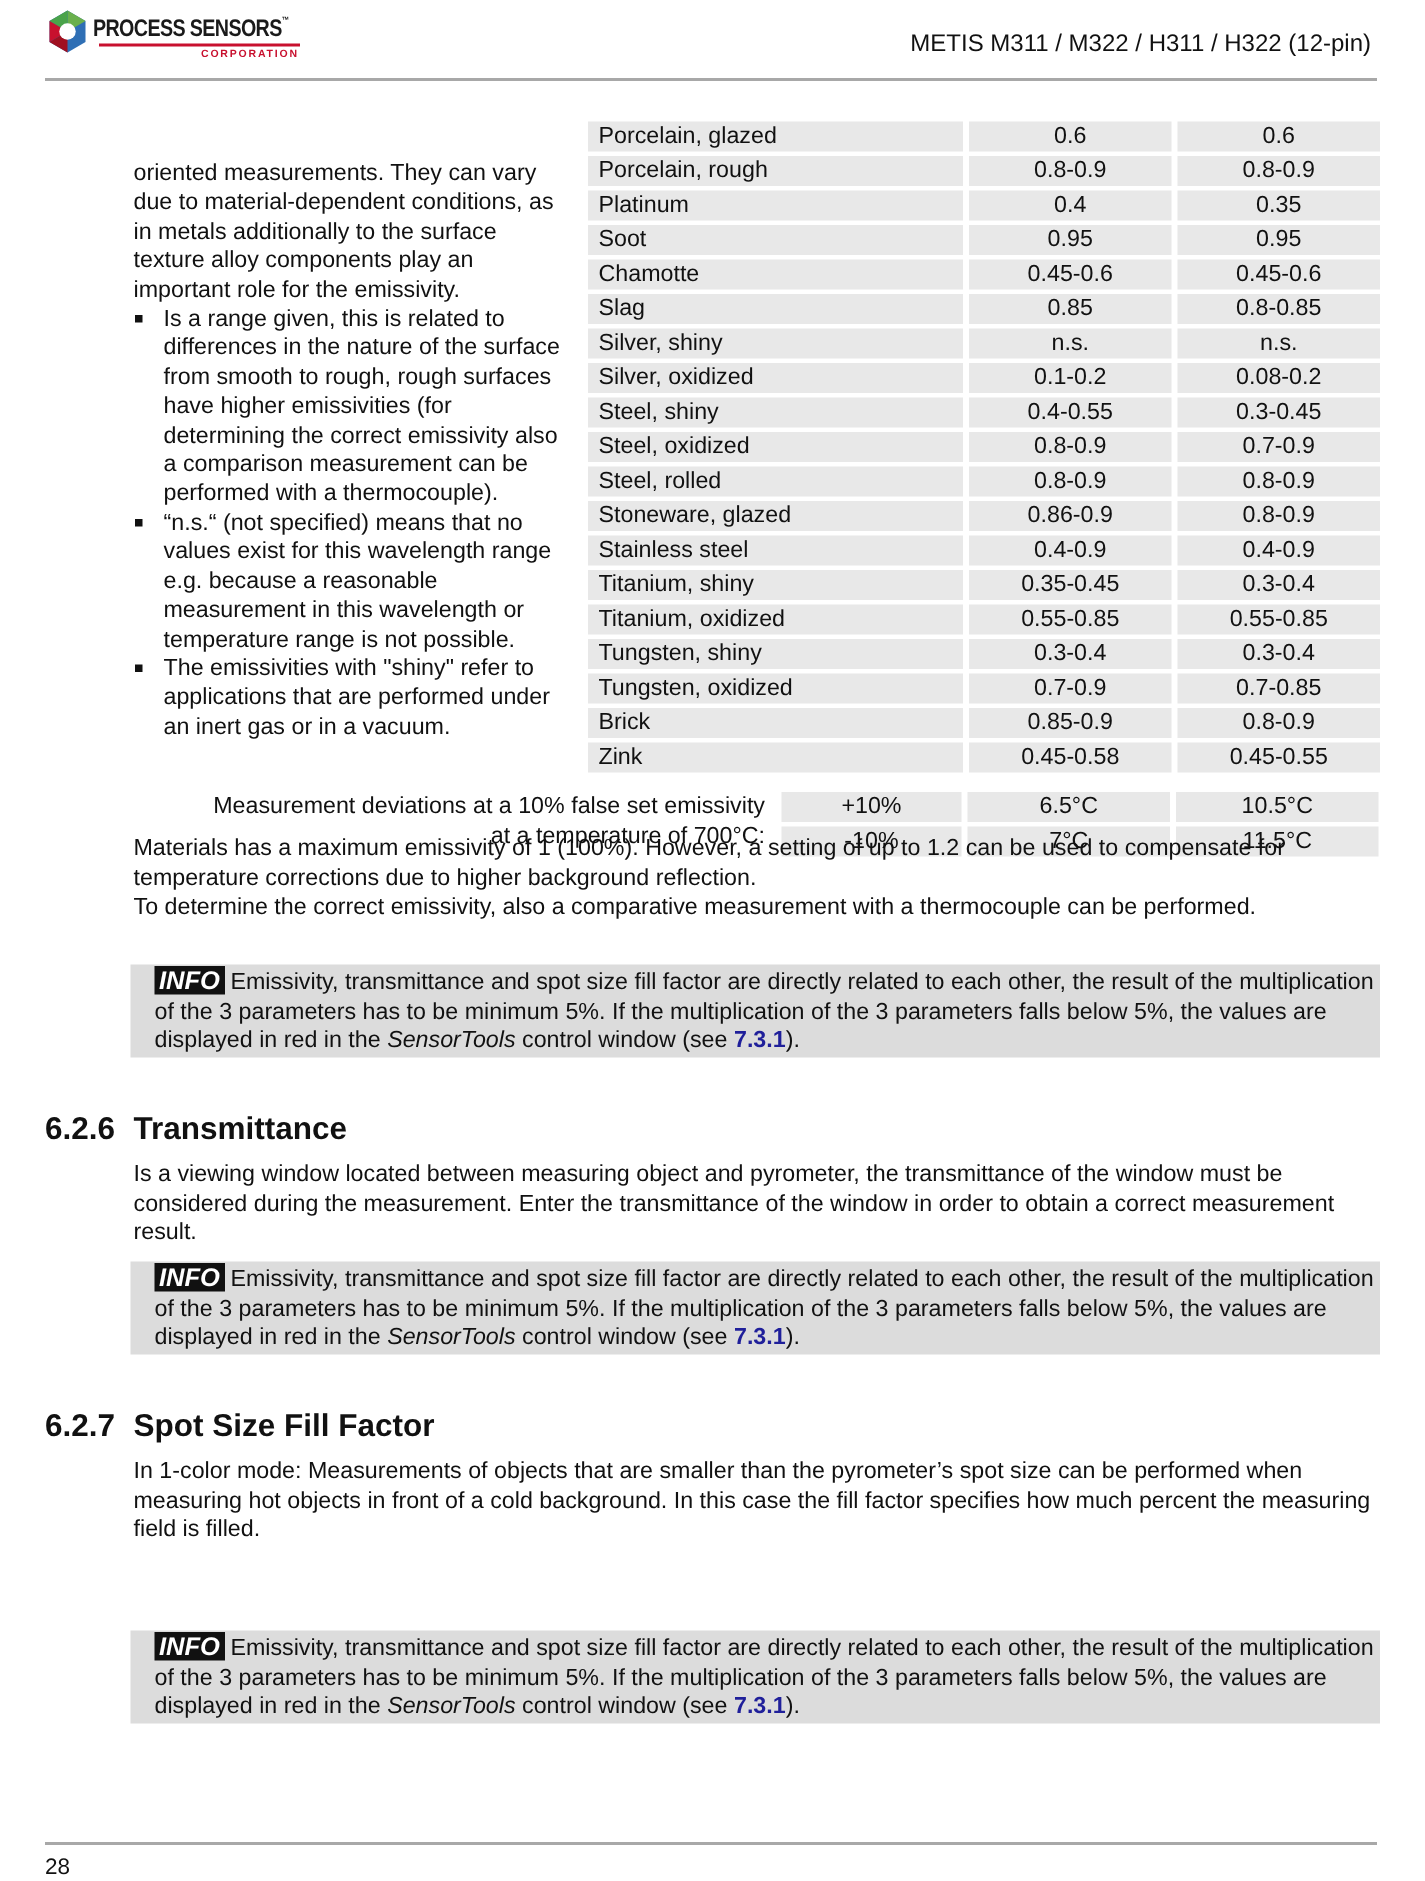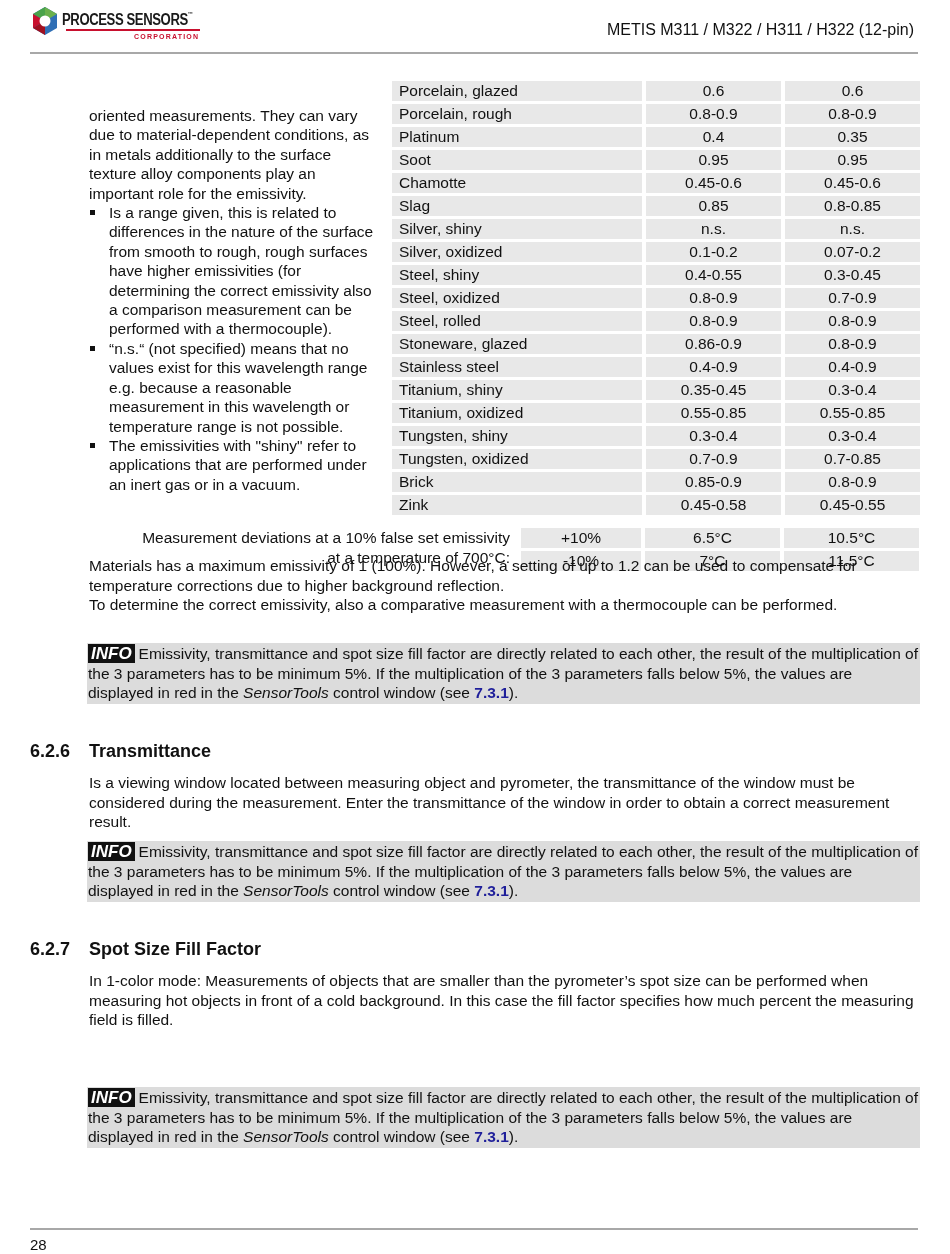--- a/index.html
+++ b/index.html
@@ -35,25 +35,25 @@
   .dev-label { right:440px; top:528px; text-align:right; font-size:15.5px; line-height:20px; }
   .dev-table { left:517px; top:525px; }
   table.dev { border-collapse:separate; border-spacing:4px 3px; font-size:15.5px; }
   table.dev td { background:#e8e8e8; height:20px; line-height:20px; text-align:center; padding:0; }
   table.dev td.p { width:120px; }
   table.dev td.v { width:135px; }
 
   .para { left:89px; width:830px; font-size:15.5px; line-height:19.5px; }
   .para p { margin:0; }
   .info { left:87px; width:833px; background:#dcdcdc; font-size:15.5px; line-height:19.5px;
-          padding:1px 0 1px 1px; box-sizing:border-box; }
+          padding:1px 0 1px 16px; box-sizing:border-box; }
   .info-badge { background:#111; color:#fff; font-weight:bold; font-style:italic; font-size:17px;
                 padding:0 3px; margin-right:4px; display:inline-block; line-height:19px; }
   .link { color:#1f1f9a; font-weight:bold; }
-  .heading { left:30px; font-size:18px; font-weight:bold; }
+  .heading { left:30px; font-size:21px; font-weight:bold; }
   .heading .num { display:inline-block; width:59px; }
   .page-num { left:30px; top:1236px; font-size:15px; }
 </style>
 </head>
 <body>
 
 <div class="abs logo">
   <svg class="logo-hex" viewBox="0 0 30 30">
     <polygon points="15,1 27,8 27,22 15,29 3,22 3,8" fill="#2f6fb5"></polygon>
     <polygon points="15,1 27,8 15,15" fill="#6ab04c"></polygon>
@@ -112,21 +112,21 @@
           <td class="v">0.8-0.85</td>
         </tr>
         <tr>
           <td class="mat">Silver, shiny</td>
           <td class="v">n.s.</td>
           <td class="v">n.s.</td>
         </tr>
         <tr>
           <td class="mat">Silver, oxidized</td>
           <td class="v">0.1-0.2</td>
-          <td class="v">0.07-0.2</td>
+          <td class="v">0.08-0.2</td>
         </tr>
         <tr>
           <td class="mat">Steel, shiny</td>
           <td class="v">0.4-0.55</td>
           <td class="v">0.3-0.45</td>
         </tr>
         <tr>
           <td class="mat">Steel, oxidized</td>
           <td class="v">0.8-0.9</td>
           <td class="v">0.7-0.9</td>

